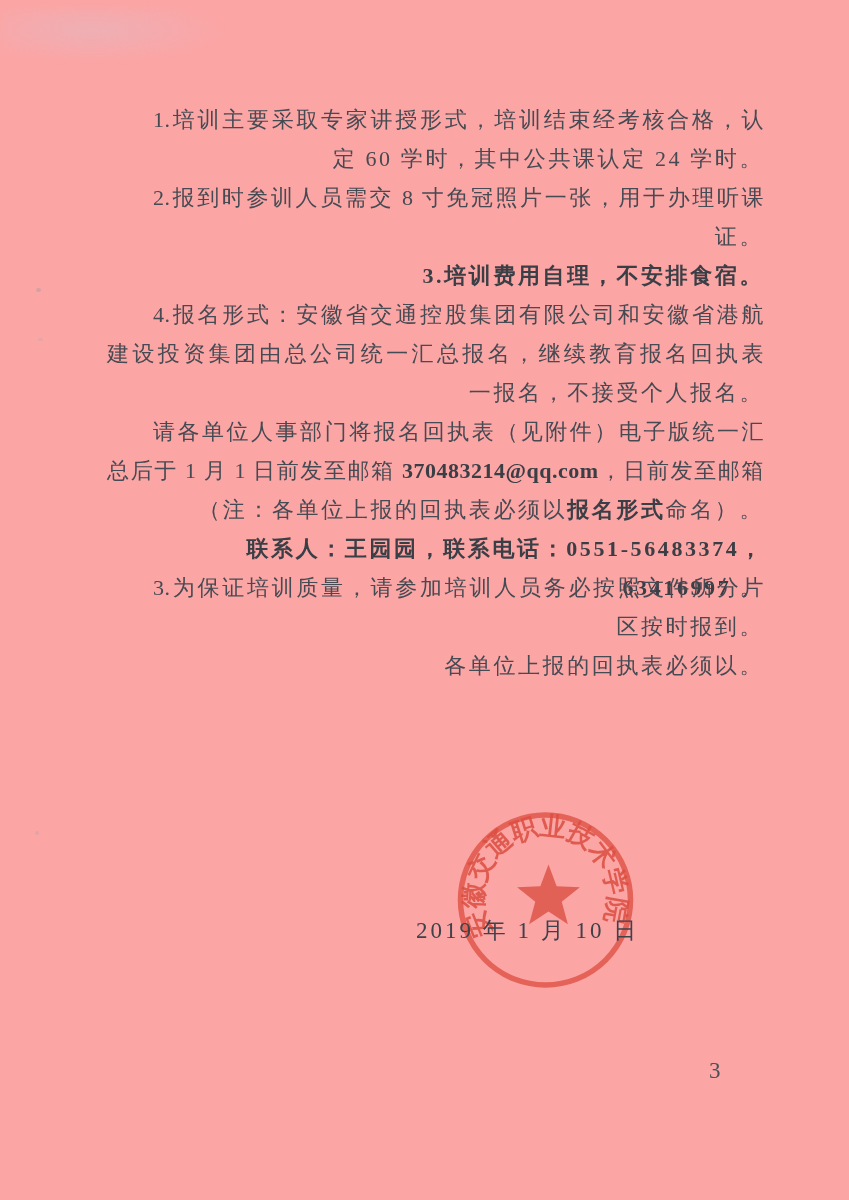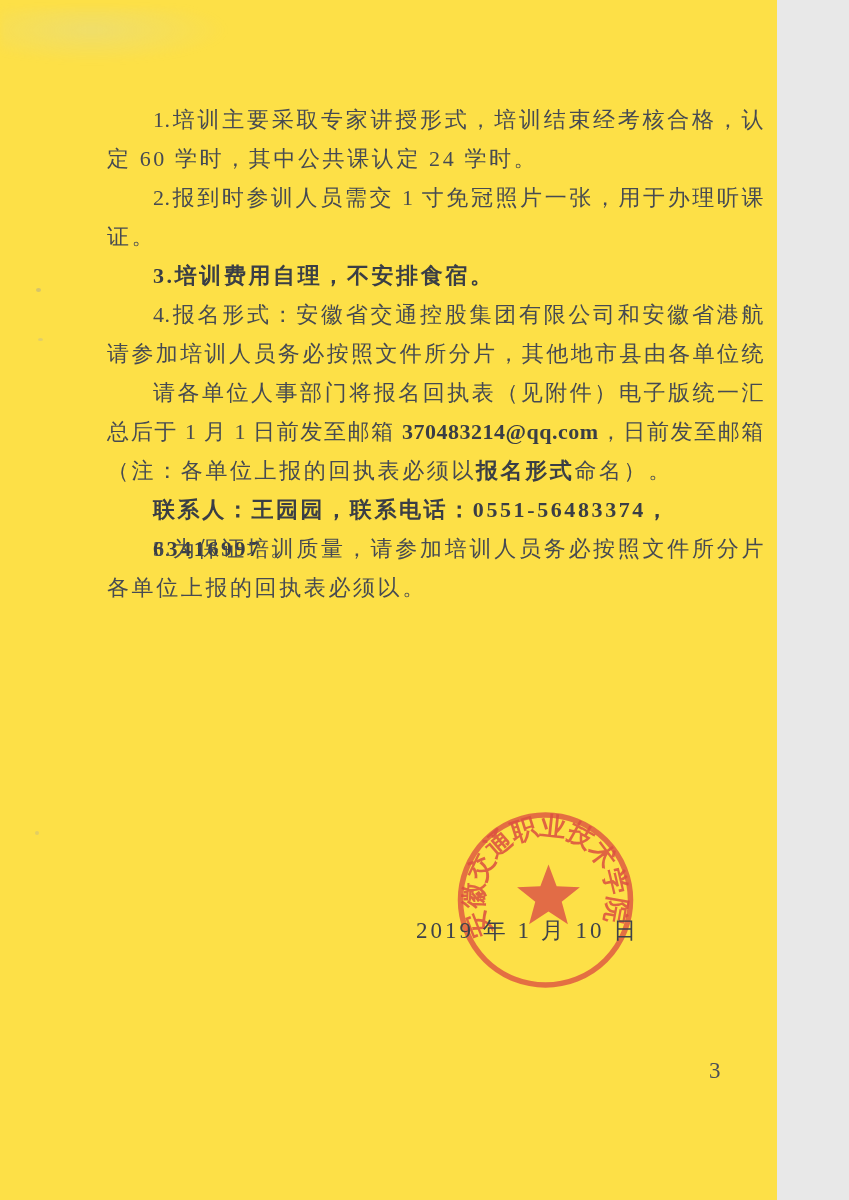--- a/index.html
+++ b/index.html
@@ -1,19 +1,19 @@
 <!DOCTYPE html>
 <html><head>
 <meta charset="utf-8">
 <style>
   html,body{margin:0;padding:0;background:#e8e8e8;}
   .page{
     position:relative;
-    width:777px;height:1200px;
-    background:#fde047;
+    width:849px;height:1200px;
+    background:#fca5a5;
     overflow:hidden;
     font-family:"Liberation Serif","DejaVu Serif",serif;
     color:#464a52;
   }
   
   .smudge{
     position:absolute;left:0;top:8px;width:230px;height:55px;
     background:radial-gradient(ellipse at 40% 40%, rgba(190,215,238,0.22), rgba(190,215,238,0) 70%);
     filter:blur(3px);
     pointer-events:none;
@@ -26,21 +26,21 @@
   .body-text{
     position:absolute;
     left:107px;top:100px;
     width:657px;
   }
   .line{
     height:39px;
     line-height:39px;
     font-size:22px;
     letter-spacing:2.6px;
-    text-align:left;
+    text-align:right;
   }
   .line.justify{
     text-align:justify;
     text-align-last:justify;
     letter-spacing:0.5px;
   }
   .line.indent{padding-left:46px;}
   .line.blank{height:39px;}
   .line .bold{font-weight:700;color:#3a3e45;margin-top:31px;}
 
@@ -73,30 +73,32 @@
 <div class="page">
 
   <div class="smudge"></div>
   <div class="speck s1"></div>
   <div class="speck s2"></div>
   <div class="speck s3"></div>
 
   <div class="body-text">
       <div class="line indent justify"><span>1.培训主要采取专家讲授形式，培训结束经考核合格，认</span></div>
       <div class="line"><span>定 60 学时，其中公共课认定 24 学时。</span></div>
-      <div class="line indent justify"><span>2.报到时参训人员需交 1 寸免冠照片一张，用于办理听课</span></div>
+      <div class="line indent justify"><span>2.报到时参训人员需交 8 寸免冠照片一张，用于办理听课</span></div>
       <div class="line"><span>证。</span></div>
       <div class="line indent"><span class="bold">3.培训费用自理，不安排食宿。</span></div>
       <div class="line indent justify"><span>4.报名形式：安徽省交通控股集团有限公司和安徽省港航</span></div>
-      <div class="line justify"><span>请参加培训人员务必按照文件所分片，其他地市县由各单位统</span></div>
+      <div class="line justify"><span>建设投资集团由总公司统一汇总报名，继续教育报名回执表</span></div>
+      <div class="line"><span>一报名，不接受个人报名。</span></div>
       <div class="line indent justify"><span>请各单位人事部门将报名回执表（见附件）电子版统一汇</span></div>
       <div class="line justify"><span>总后于 1 月 1 日前发至邮箱 </span><span class="bold">370483214@qq.com</span><span>，日前发至邮箱</span></div>
       <div class="line"><span>（注：各单位上报的回执表必须以</span><span class="bold">报名形式</span><span>命名）。</span></div>
       <div class="line indent"><span class="bold">联系人：王园园，联系电话：0551-56483374，63416997</span><span> 。</span></div>
       <div class="line indent justify"><span>3.为保证培训质量，请参加培训人员务必按照文件所分片</span></div>
+      <div class="line"><span>区按时报到。</span></div>
       <div class="line"><span>各单位上报的回执表必须以。</span></div>
       <div class="line blank">&nbsp;</div>
     </div>
 
   <div class="seal">
     <svg width="192" height="192" viewBox="0 0 192 192">
       <defs>
         <path id="sealArc" d="M 43.9 130.1 A 63 63 0 1 1 147.1 130.1" fill="none"></path>
       </defs>
       <circle cx="95.5" cy="96" r="85" fill="none" stroke="#dc4f41" stroke-width="5.5" opacity="0.78"></circle>

